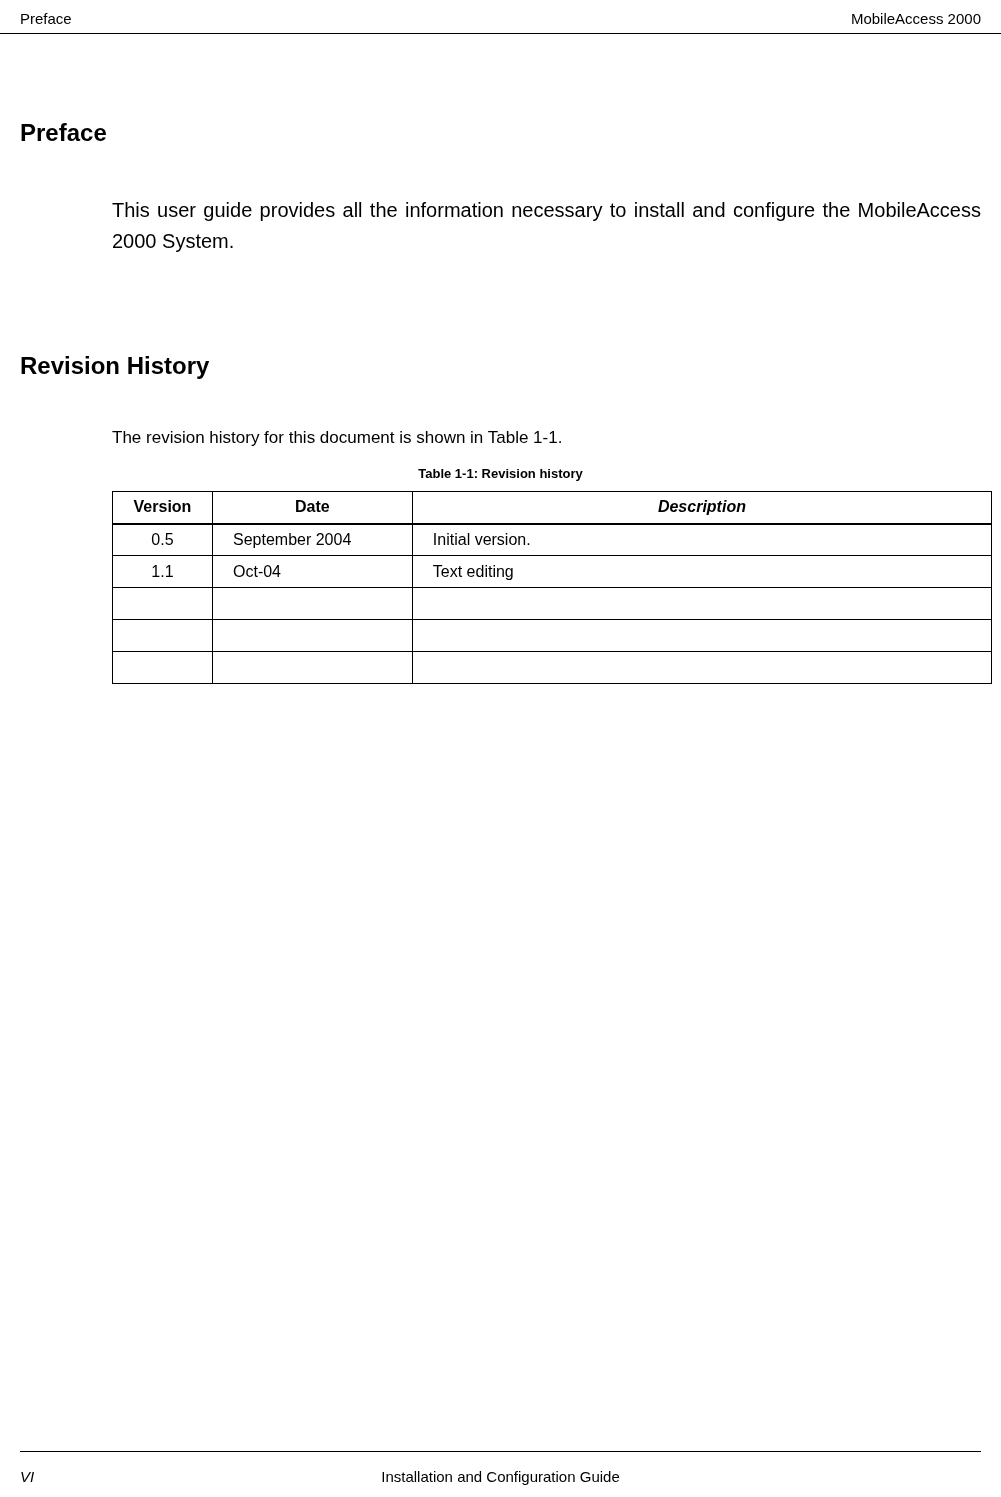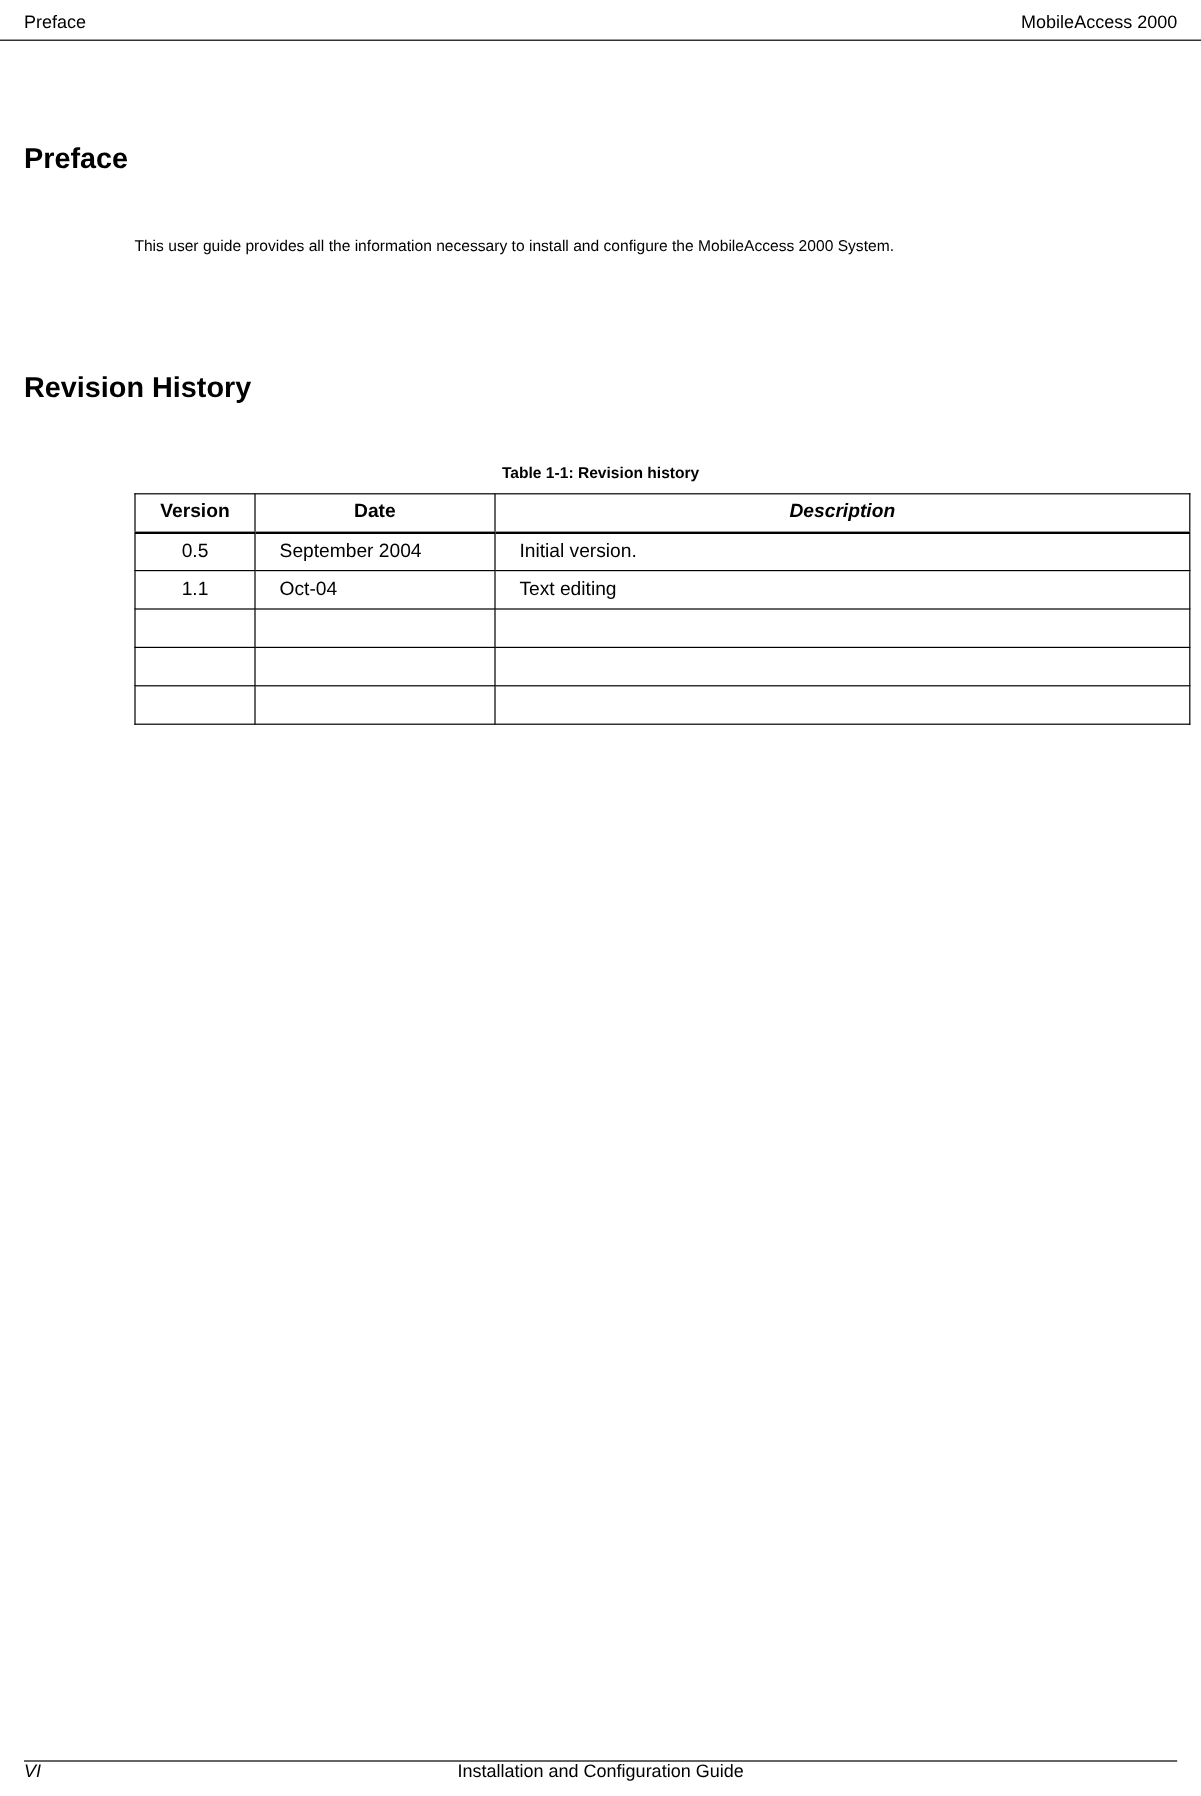--- a/index.html
+++ b/index.html
@@ -29,21 +29,21 @@
     .h1 {
       font-size: 24px;
       font-weight: bold;
       margin-bottom: 48px;
     }
     .indented {
       margin-left: 92px;
       margin-right: 0;
     }
     .para {
-      font-size: 13px;
+      font-size: 20px;
       line-height: 1.55;
       text-align: justify;
       text-justify: inter-word;
       margin-bottom: 95px;
     }
     .h1.revhist {
       margin-bottom: 48px;
     }
     .para2 {
       font-size: 17px;
@@ -87,21 +87,21 @@
     }
     .page-footer {
       position: absolute;
       bottom: 12px;
       left: 20px;
       right: 20px;
       border-top: 1px solid #000;
       display: flex;
       justify-content: space-between;
       align-items: center;
-      padding-top: 0;
+      padding-top: 16px;
       font-size: 15px;
     }
     .footer-left {
       font-style: italic;
     }
     .footer-center {
       position: absolute;
       left: 50%;
       transform: translateX(-50%);
     }
@@ -115,20 +115,21 @@
 </div>
 
 <div class="content">
 
   <div class="h1">Preface</div>
 
   <div class="indented para">This user guide provides all the information necessary to install and configure the MobileAccess 2000 System.</div>
 
   <div class="h1 revhist">Revision History</div>
 
+  <div class="indented para2">The revision history for this document is shown in Table 1-1.</div>
 
   <div class="table-caption">Table 1-1:  Revision history</div>
 
   <table>
     <thead>
       <tr>
         <th class="col-version">Version</th>
         <th class="col-date">Date</th>
         <th class="col-desc">Description</th>
       </tr>

